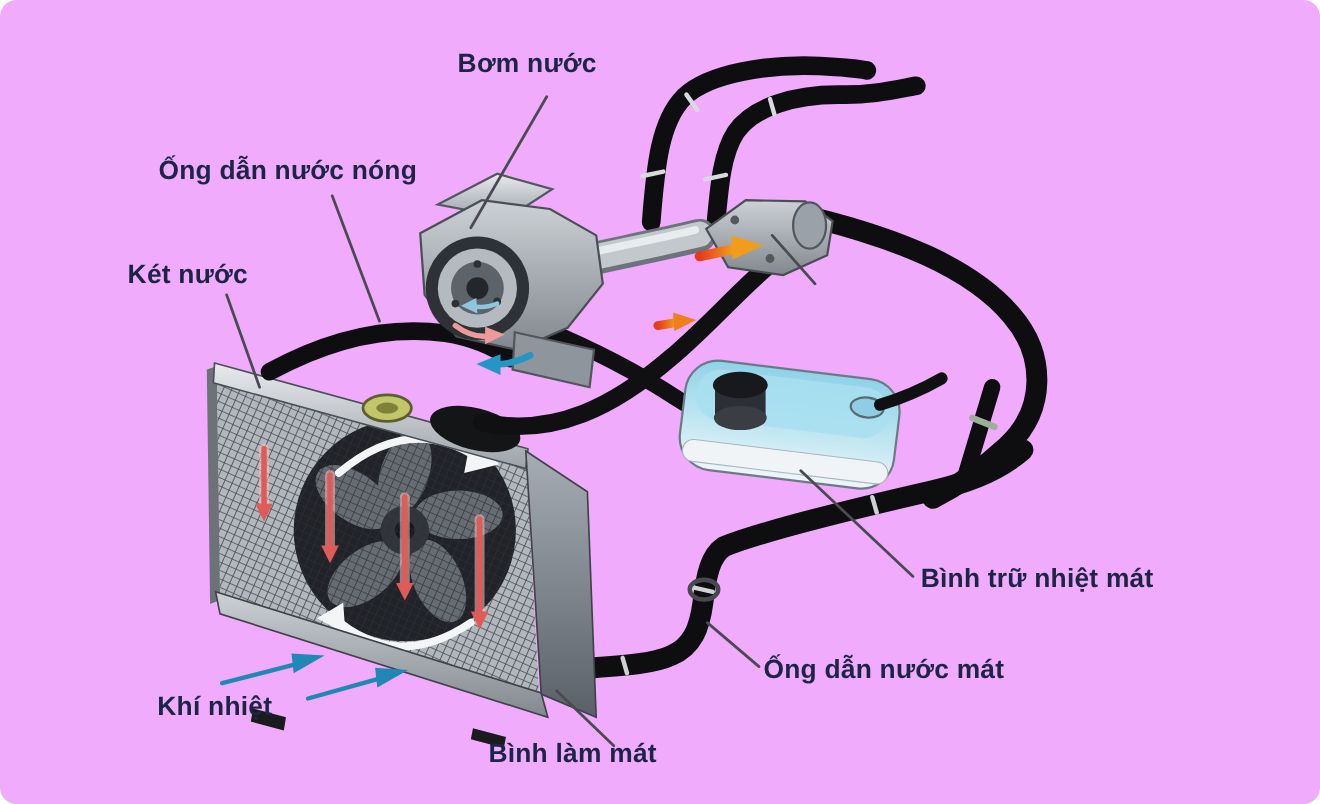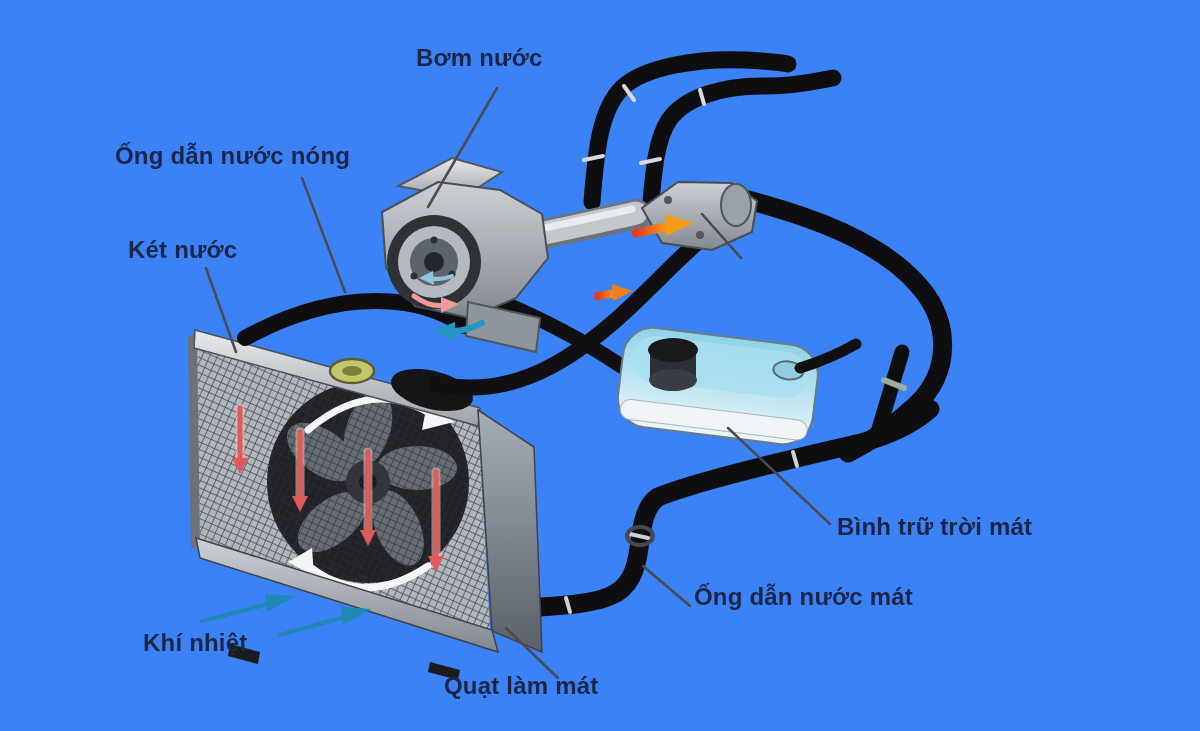--- a/index.html
+++ b/index.html
@@ -1,17 +1,17 @@
 <!DOCTYPE html>
 <html><head>
 <meta charset="utf-8">
 <style>
   html,body{margin:0;padding:0;background:#ffffff;}
-  #stage{position:relative;width:1200px;height:731px;background:#3b82f6;overflow:hidden;
-         font-family:"Liberation Sans", sans-serif;}
+  #stage{position:relative;width:1200px;height:731px;background:#f0abfc;overflow:hidden;
+         font-family:"Liberation Sans", sans-serif;border-radius:15px;}
   #art{position:absolute;left:0;top:0;width:1200px;height:731px;}
   .label{position:absolute;font-weight:bold;font-size:24px;line-height:1.1;
          color:#1d2547;white-space:nowrap;letter-spacing:.2px;
          font-family:"Liberation Sans", sans-serif;}
 </style>
 </head>
 <body>
 
 <div id="stage">
 
@@ -205,19 +205,19 @@
       <path d="M302,178 L345,292"></path>
       <path d="M206,268 L236,352"></path>
       <path d="M702,214 L741,258"></path>
       <path d="M728,428 L830,524"></path>
       <path d="M643,566 L690,606"></path>
       <path d="M506,628 L558,678"></path>
     </g>
   </svg>
 
   <div class="label" style="left:416px;top:45px">Bơm nước</div>
-  <div class="label" style="left:115px;top:143px">Ống dẫn nước nóng</div>
-  <div class="label" style="left:128px;top:237px">Két nước</div>
-  <div class="label" style="left:837px;top:514px">Bình trữ trời mát</div>
-  <div class="label" style="left:694px;top:584px">Ống dẫn nước mát</div>
+  <div class="label" style="left:144px;top:143px">Ống dẫn nước nóng</div>
+  <div class="label" style="left:116px;top:237px">Két nước</div>
+  <div class="label" style="left:837px;top:514px">Bình trữ nhiệt mát</div>
+  <div class="label" style="left:694px;top:596px">Ống dẫn nước mát</div>
   <div class="label" style="left:143px;top:630px">Khí nhiệt</div>
-  <div class="label" style="left:444px;top:673px">Quạt làm mát</div>
+  <div class="label" style="left:444px;top:673px">Bình làm mát</div>
 </div>
 
 </body></html>

